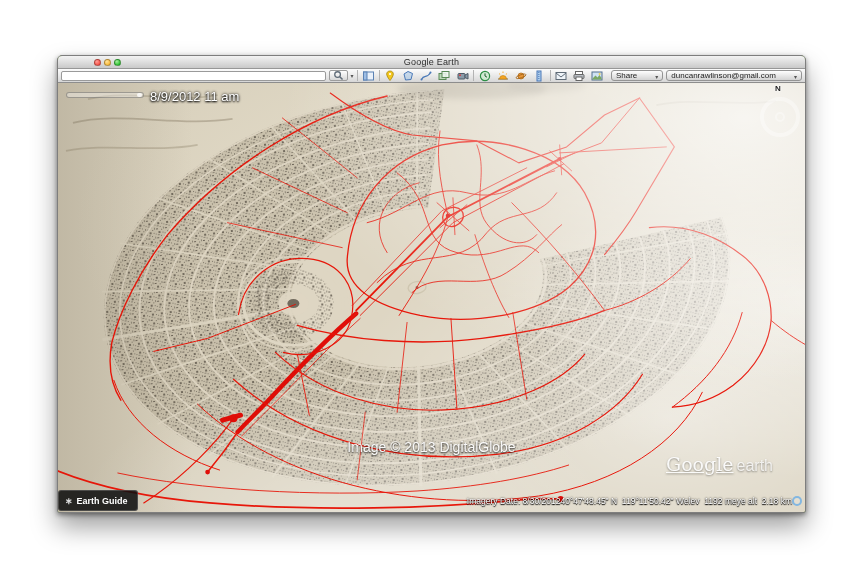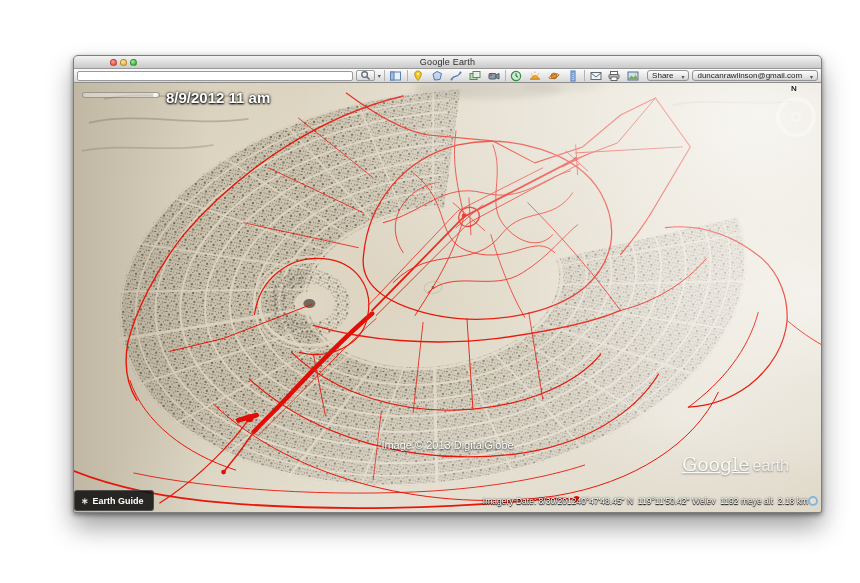--- a/index.html
+++ b/index.html
@@ -1,21 +1,21 @@
 <!DOCTYPE html>
 <html><head>
 <meta charset="utf-8">
 <style>
   * { margin:0; padding:0; box-sizing:border-box; }
   html,body { width:860px; height:583px; background:#ffffff; overflow:hidden;
               font-family:"Liberation Sans", sans-serif; }
   .window { position:absolute; left:57px; top:55px; width:749px; height:458px;
             border-radius:5px 5px 3px 3px; overflow:hidden; background:#4d7c0f;
             border:1px solid #7e7e7e;
-            box-shadow:0 2px 5px rgba(0,0,0,.45), 0 14px 26px rgba(0,0,0,.38);margin-left:16px; }
+            box-shadow:0 2px 5px rgba(0,0,0,.45), 0 14px 26px rgba(0,0,0,.38); }
   
   .titlebar { height:13px; background:linear-gradient(#f3f3f3,#c9c9c9);
               border-bottom:1px solid #979797; position:relative;
               display:flex; align-items:center; justify-content:center; }
   .title { font-size:9px; color:#2e2e2e; letter-spacing:.2px; }
   .lights { position:absolute; left:36px; top:0; bottom:0; display:flex; align-items:center; gap:3px; }
   .light { width:7px; height:7px; border-radius:50%; border:1px solid rgba(0,0,0,.3); }
   .light-close { background:radial-gradient(circle at 35% 30%, #ff9d96, #f9564c 70%); }
   .light-min   { background:radial-gradient(circle at 35% 30%, #ffe39a, #fdbd3e 70%); }
   .light-zoom  { background:radial-gradient(circle at 35% 30%, #a8eda0, #33c635 70%); }
@@ -27,40 +27,40 @@
                   border-radius:2px; background:#fff; padding:0 3px; color:#333; }
   .tb-btn { height:11px; display:flex; align-items:center; justify-content:center;
             border:1px solid #9d9d9d; border-radius:2px;
             background:linear-gradient(#ffffff,#d8d8d8); padding:0 3px; cursor:default; }
   .icon-btn { width:17px; height:12px; display:flex; align-items:center;
               justify-content:center; border:none; background:transparent; }
   .divider { width:1px; height:11px; background:#b3b3b3; }
   .caret { font-size:6px; color:#555; line-height:1; }
   .pill { height:11px; border:1px solid #949494; border-radius:3px;
           background:linear-gradient(#fefefe,#d3d3d3); font-size:8px; color:#222;
-          display:flex; align-items:flex-end; gap:8px; padding:0 4px; white-space:nowrap; }
+          display:flex; align-items:flex-end; gap:18px; padding:0 4px; white-space:nowrap; }
   .spacer { flex:1 1 auto; }
   
   .map { position:relative; width:747px; height:430px; background:#d8d0bc; overflow:hidden; }
   .map svg.base { position:absolute; left:0; top:0; }
   .ovl { position:absolute; z-index:5; }
-  .date-overlay { left:92px; top:6px; color:#fff; font-size:15px; font-weight:bold;
+  .date-overlay { left:92px; top:6px; color:#fff; font-size:13px; font-weight:normal;
                   text-shadow:0 1px 2px #000, 0 0 3px #000; }
   .time-slider { left:8px; top:9px; width:78px; height:6px; border-radius:3px;
                  background:rgba(255,255,255,.35); border:1px solid rgba(60,60,60,.4); }
   .time-knob { position:absolute; right:1px; top:0; width:5px; height:4px;
                background:rgba(255,255,255,.8); border-radius:2px; }
   .compass-n { left:717px; top:1px; font-size:8px; font-weight:bold; color:#222;
                text-shadow:0 0 2px #fff, 0 0 3px #fff; }
   .nav-ring { left:702px; top:14px; width:40px; height:40px; border-radius:50%;
               border:4px solid rgba(255,255,255,.38); }
   .nav-ring-inner { position:absolute; left:11px; top:11px; width:10px; height:10px;
                     border-radius:50%; border:2px solid rgba(255,255,255,.35); }
   .copyright { left:0; right:0; top:356px; text-align:center; color:rgba(255,255,255,.95);
-               font-size:11px; text-shadow:0 1px 2px rgba(0,0,0,.85); }
+               font-size:14px; text-shadow:0 1px 2px rgba(0,0,0,.85); }
   .watermark { left:608px; top:370px; white-space:nowrap;
                text-shadow:0 1px 2px rgba(0,0,0,.4); }
   .wm-google { font-family:"DejaVu Serif", serif; font-size:19px; color:rgba(255,255,255,.92);text-decoration:underline; }
   .wm-earth  { font-size:16px; color:rgba(255,255,255,.8); margin-left:3px; }
   .tour-guide { left:0; top:407px; height:21px; background:rgba(16,16,16,.88);
                 border:1px solid rgba(255,255,255,.18); border-radius:3px;
                 display:flex; align-items:center; gap:4px; padding:0 9px 0 6px;
                 color:#fff; font-size:9px; font-weight:bold; }
   .tg-icon { font-size:9px; color:#ddd; }
   .status { right:3px; top:413px; display:flex; align-items:center;

